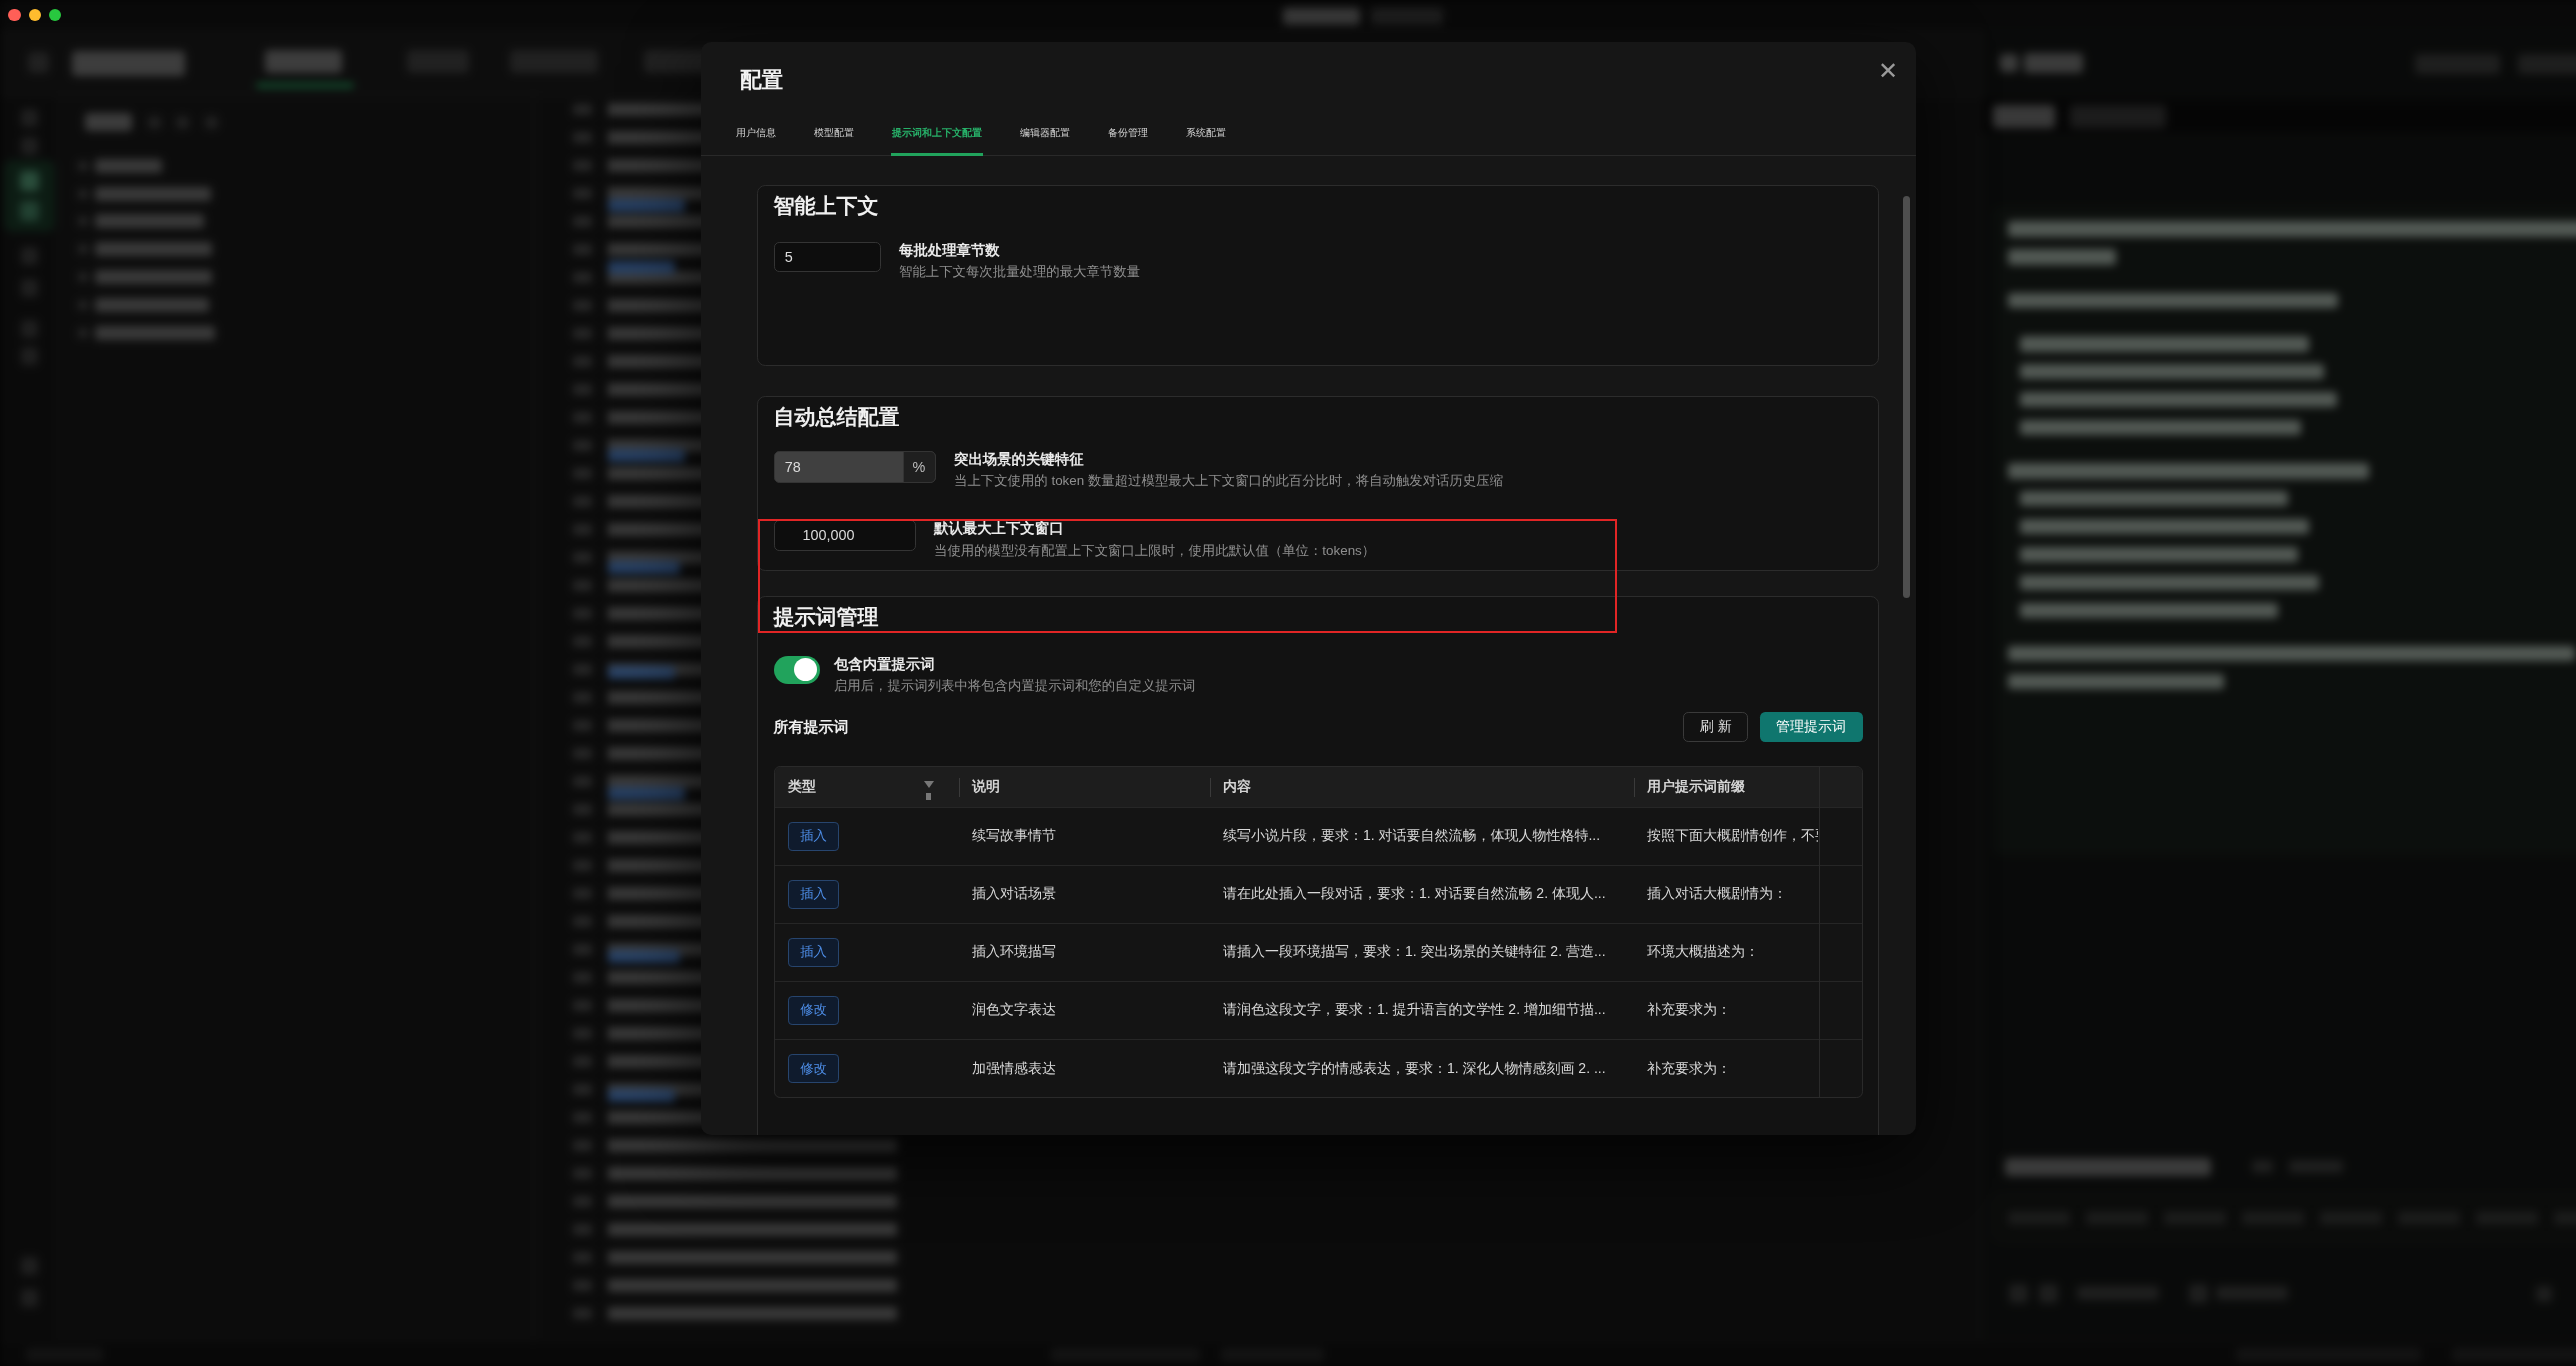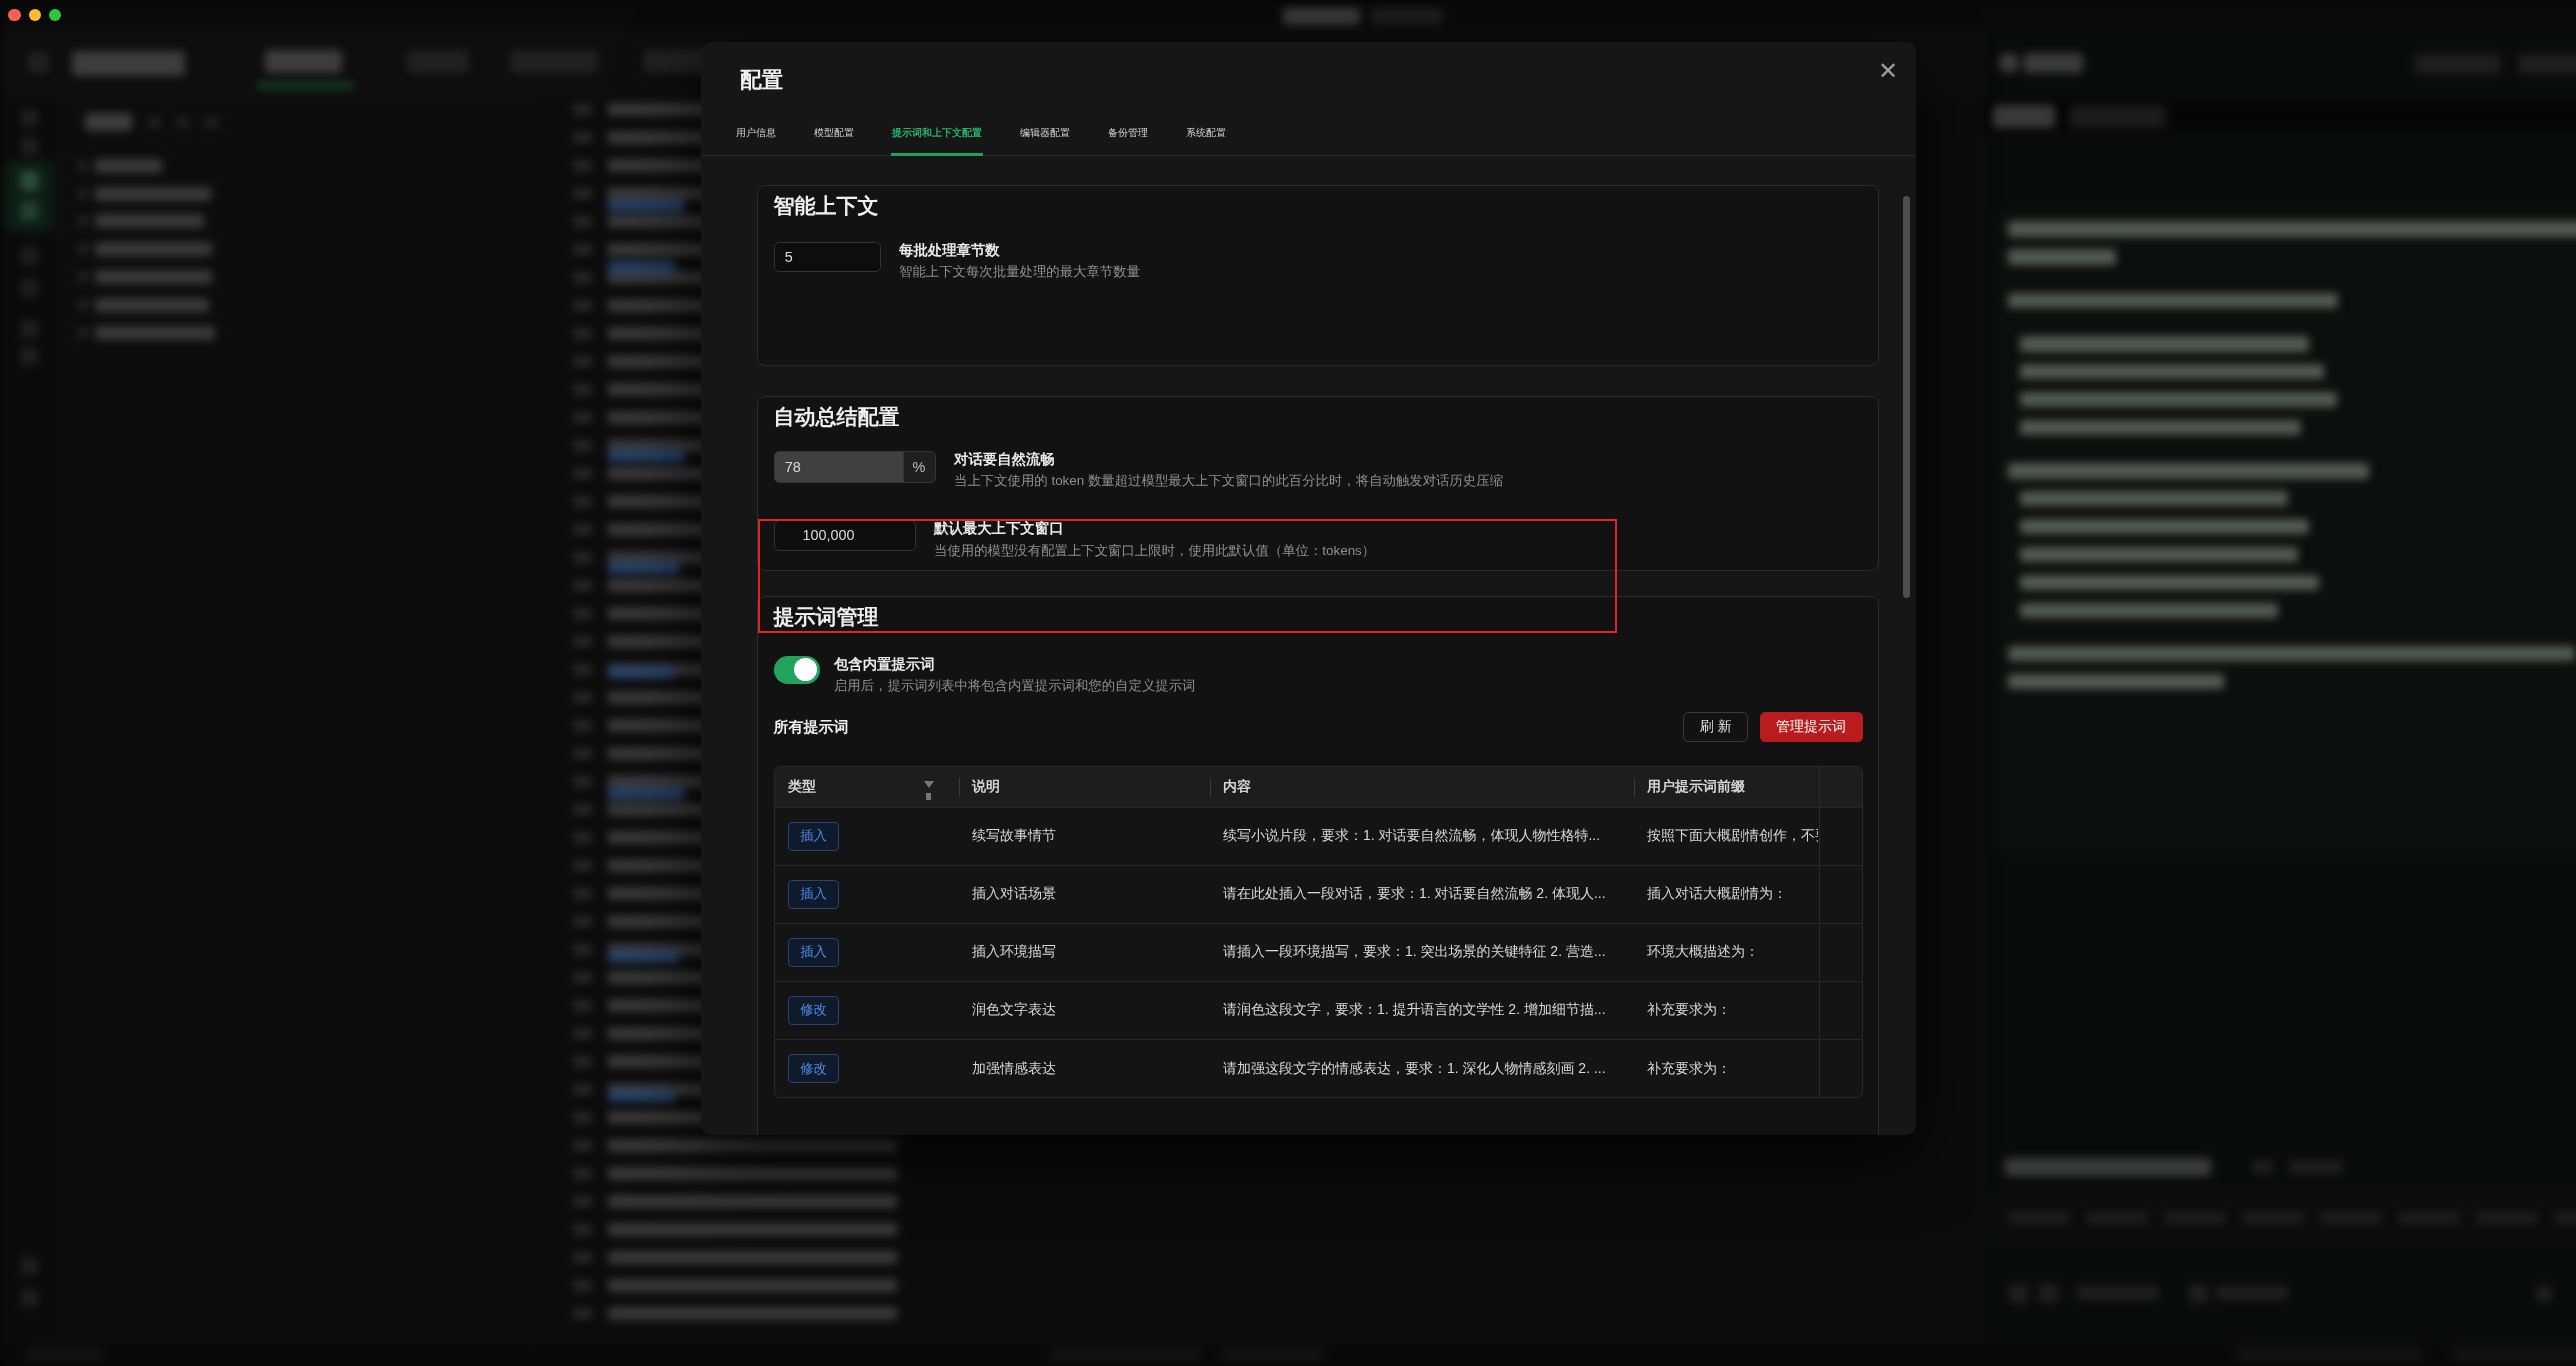--- a/index.html
+++ b/index.html
@@ -64,21 +64,21 @@
   .toggle{width:46px;height:28px;border-radius:14px;background:#21a35c;position:relative;flex:none;cursor:pointer;}
   .toggle .knob{position:absolute;right:2.6px;top:2.6px;width:23px;height:23px;border-radius:50%;background:#fff;}
   .flabel{font-size:14.4px;font-weight:600;color:#eaeaea;line-height:17.5px;}
   .fdesc{font-size:13.4px;color:#8f8f8f;line-height:16.5px;margin-top:5.2px;}
   .ninput{background:#0d0d0d;border:1px solid #343434;border-radius:5.2px;color:#dcdcdc;font-size:14.4px;
     padding:0 10.3px;outline:none;font-family:inherit;flex:none;}
   .suffix-wrap{display:flex;flex:none;border:1px solid #343434;border-radius:5.2px;overflow:hidden;background:#404040;}
   .suffix-wrap input{border:none;background:transparent;color:#dcdcdc;font-size:14.4px;padding:0 10.3px;outline:none;width:128px;font-family:inherit;}
   .suffix{width:32px;background:#1f1f1f;border-left:1px solid #343434;color:#bdbdbd;font-size:14.4px;display:flex;align-items:center;justify-content:center;}
   .btn-ghost{height:30px;padding:0 15.5px;border:1px solid #3a3a3a;border-radius:5.2px;background:transparent;color:#e0e0e0;font-size:14px;cursor:pointer;font-family:inherit;}
-  .btn-green{height:30px;padding:0 16.5px;border:none;border-radius:5.2px;background:#b91c1c;color:#fff;font-size:14px;cursor:pointer;font-family:inherit;}
+  .btn-green{height:30px;padding:0 16.5px;border:none;border-radius:5.2px;background:#0f766e;color:#fff;font-size:14px;cursor:pointer;font-family:inherit;}
   .ptable{margin-top:24px;border:1px solid #2a2a2a;border-radius:6.2px;overflow:hidden;position:relative;background:#141414;}
   .ptable table{border-collapse:collapse;width:100%;table-layout:fixed;}
   .ptable th{height:40px;background:#1d1d1d;font-size:14px;font-weight:600;color:#d5d5d5;text-align:left;padding:0 0 0 13.4px;position:relative;white-space:nowrap;}
   .ptable th .sep{position:absolute;left:0;top:10.3px;width:1px;height:19px;background:#3a3a3a;}
   .ptable td{height:58px;border-top:1px solid #262626;font-size:14px;color:#d9d9d9;padding:0 9.3px 0 13.4px;white-space:nowrap;overflow:hidden;}
   .badge{display:inline-block;padding:4.6px 11.3px;border-radius:4.1px;font-size:13.4px;color:#4e8ee8;background:#0f1b2d;border:1px solid #27456e;}
   .filter-ic{position:absolute;right:25px;top:13.4px;width:0;height:0;border-left:5.7px solid transparent;border-right:5.7px solid transparent;border-top:7.2px solid #777;}
   .filter-ic::after{content:"";position:absolute;left:-2.1px;top:-1px;width:4.1px;height:7.2px;background:#777;top:5.2px;}
   .col-fix-line{position:absolute;left:1044px;top:0;bottom:0;width:1px;background:#2a2a2a;}
   .red-box{position:absolute;left:57px;top:359px;width:859px;height:114px;border:2.6px solid #e12525;z-index:6;pointer-events:none;}
@@ -238,21 +238,21 @@
     </section>
 
     <section class="card" style="height:175px;margin-top:30px;">
       <div class="card-title">自动总结配置</div>
       <div class="frow" style="margin-top:24px;">
         <div class="suffix-wrap" style="height:32px;">
           <input value="78" style="">
           <div class="suffix">%</div>
         </div>
         <div style="margin-left:18.5px;">
-          <div class="flabel">对话要自然流畅</div>
+          <div class="flabel">突出场景的关键特征</div>
           <div class="fdesc">当上下文使用的 token 数量超过模型最大上下文窗口的此百分比时，将自动触发对话历史压缩</div>
         </div>
       </div>
       <div class="frow" style="margin-top:30px;">
         <input class="ninput" style="width: 142px; height: 31px; padding-left: 28px;" value="100,000">
         <div style="margin-left:18.5px;">
           <div class="flabel">默认最大上下文窗口</div>
           <div class="fdesc">当使用的模型没有配置上下文窗口上限时，使用此默认值（单位：tokens）</div>
         </div>
       </div>

